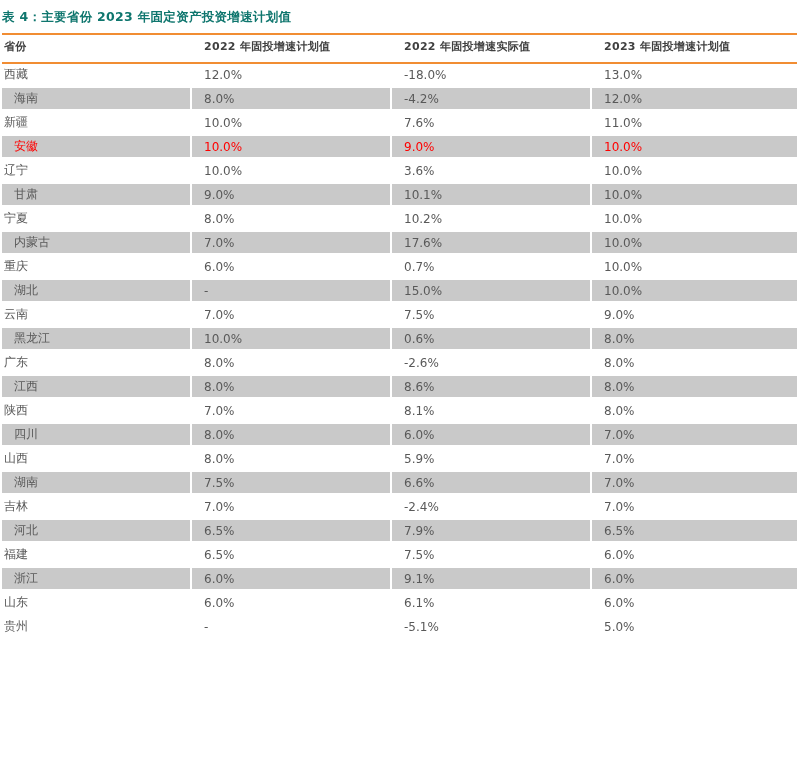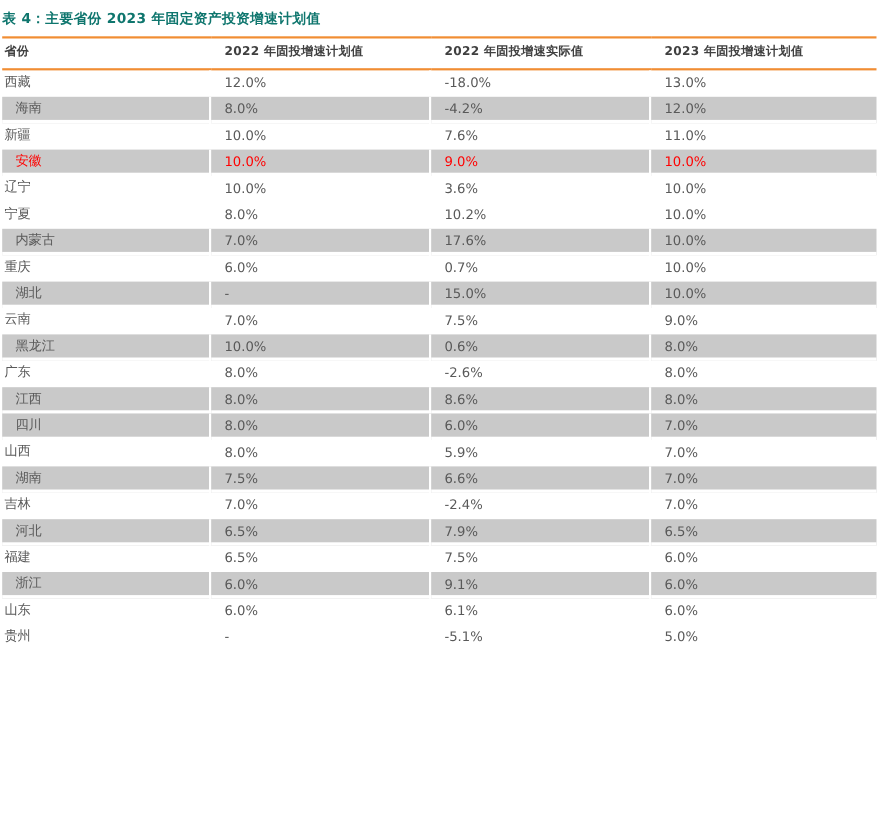--- a/index.html
+++ b/index.html
@@ -104,20 +104,26 @@
           <td>10.0%</td>
           <td>9.0%</td>
           <td>10.0%</td>
         </tr>
         <tr>
           <td>辽宁</td>
           <td>10.0%</td>
           <td>3.6%</td>
           <td>10.0%</td>
         </tr>
+        <tr class="stripe">
+          <td>甘肃</td>
+          <td>9.0%</td>
+          <td>10.1%</td>
+          <td>10.0%</td>
+        </tr>
         <tr>
           <td>宁夏</td>
           <td>8.0%</td>
           <td>10.2%</td>
           <td>10.0%</td>
         </tr>
         <tr class="stripe">
           <td>内蒙古</td>
           <td>7.0%</td>
           <td>17.6%</td>
@@ -150,20 +156,26 @@
         <tr>
           <td>广东</td>
           <td>8.0%</td>
           <td>-2.6%</td>
           <td>8.0%</td>
         </tr>
         <tr class="stripe">
           <td>江西</td>
           <td>8.0%</td>
           <td>8.6%</td>
+          <td>8.0%</td>
+        </tr>
+        <tr>
+          <td>陕西</td>
+          <td>7.0%</td>
+          <td>8.1%</td>
           <td>8.0%</td>
         </tr>
         <tr class="stripe">
           <td>四川</td>
           <td>8.0%</td>
           <td>6.0%</td>
           <td>7.0%</td>
         </tr>
         <tr>
           <td>山西</td>

